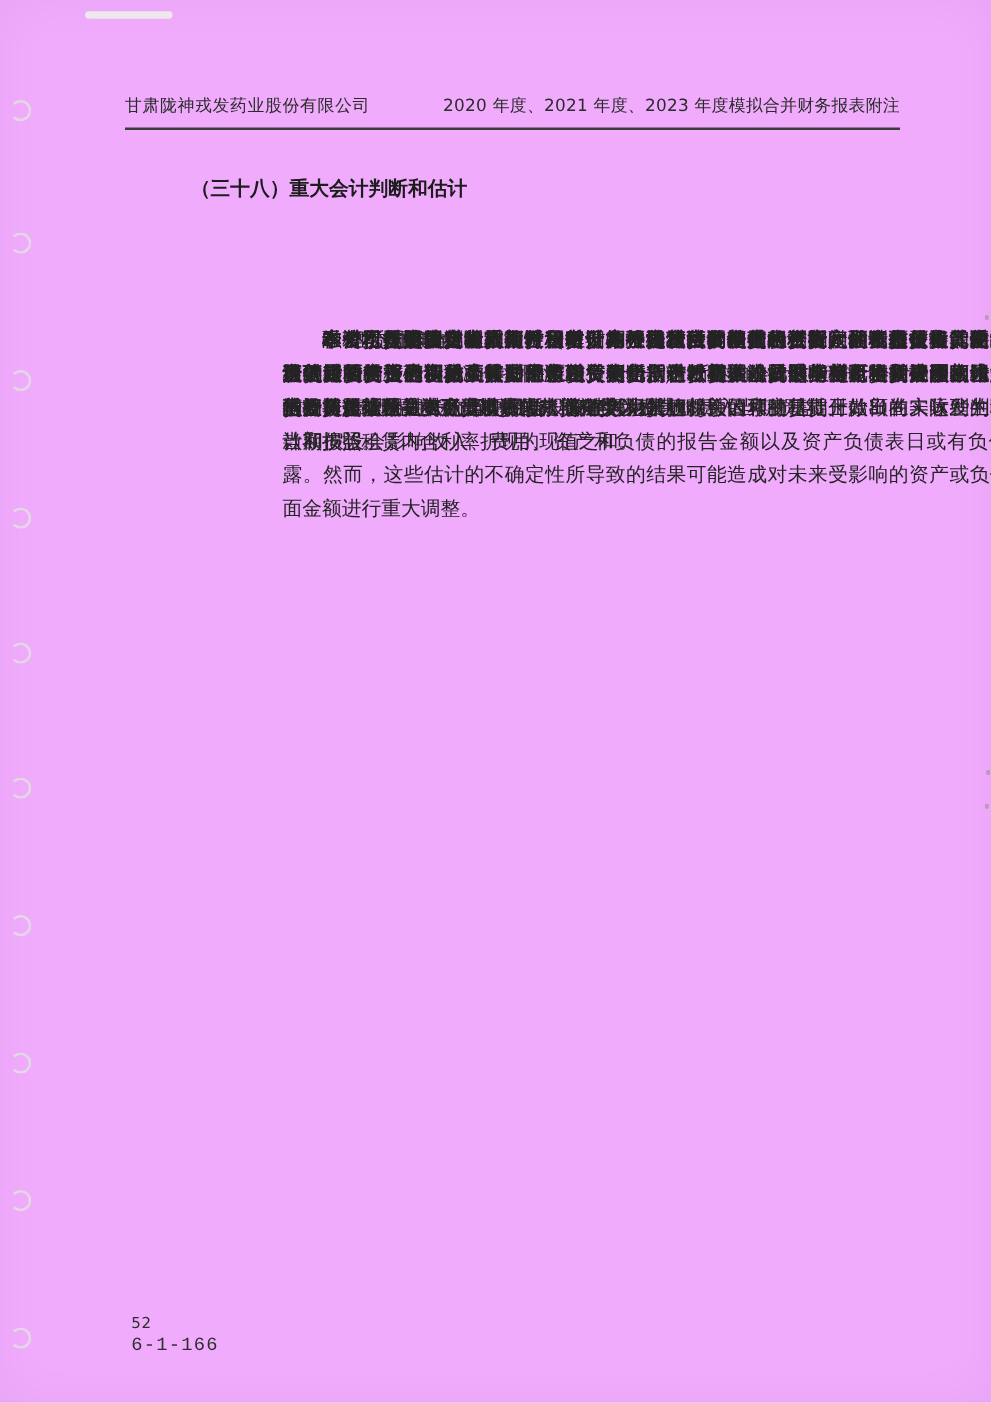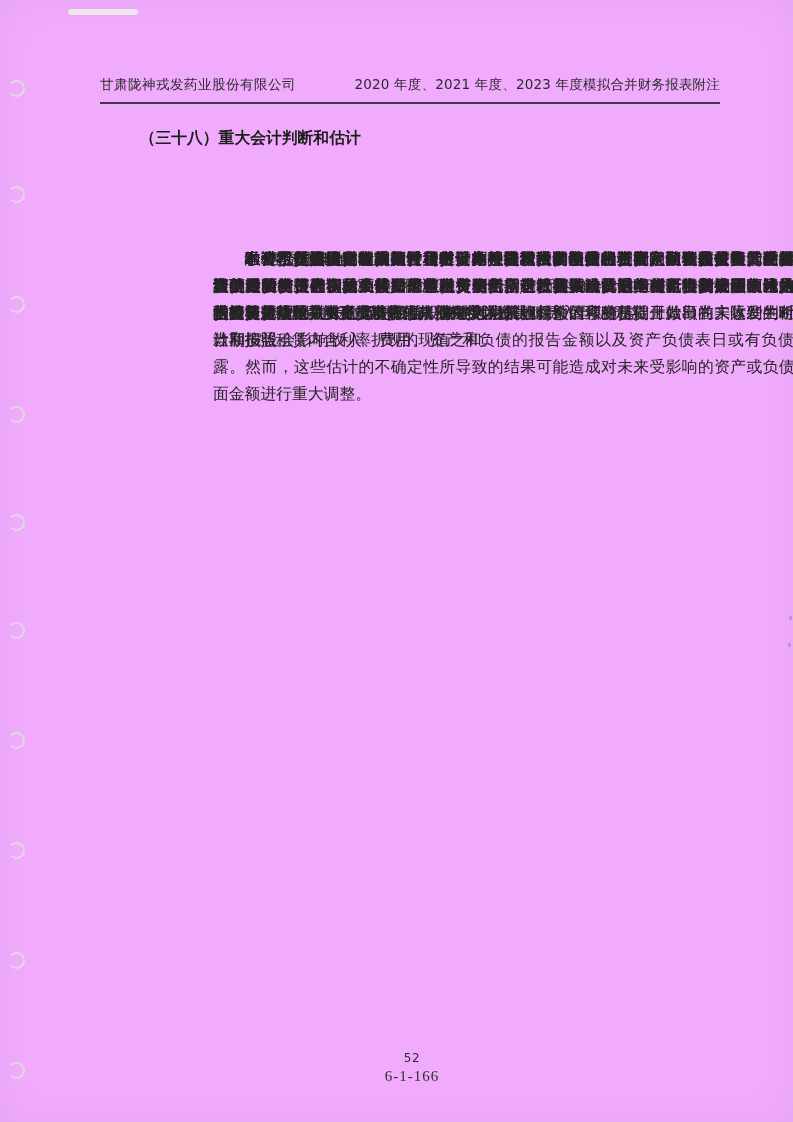--- a/index.html
+++ b/index.html
@@ -38,30 +38,30 @@
     white-space:nowrap;
   }
   .header .company{letter-spacing:.5px;}
   .header .doctitle{letter-spacing:.2px;}
   .body{
     position:absolute;left:105px;top:121px;width:614px;
     font-size:15.8px;line-height:27px;
     color:#242424;
     text-align:justify;
   }
-  .body p{margin:3px;text-indent:2em;}
+  .body p{margin:16px;text-indent:2em;}
   .body p.heading{font-weight:bold;color:#1c1c1c;}
   .footer{
     position:absolute;left:105px;top:1051px;width:614px;
-    text-align:center;color:#2e2e2e;
+    color:#2e2e2e;
   }
   .footer .page-num{font-size:12px;letter-spacing:.5px;}
   .footer .doc-code{
     font-size:15px;margin-top:3px;letter-spacing:1px;
-    font-family:Liberation Serif, serif;
+    font-family:Liberation Mono, monospace;
   }
 </style>
 </head>
 <body>
 
 <div class="page">
 
   <div class="smudge"></div>
   <div id="rings">
       <div class="ring" style="top: 80px;"></div>

